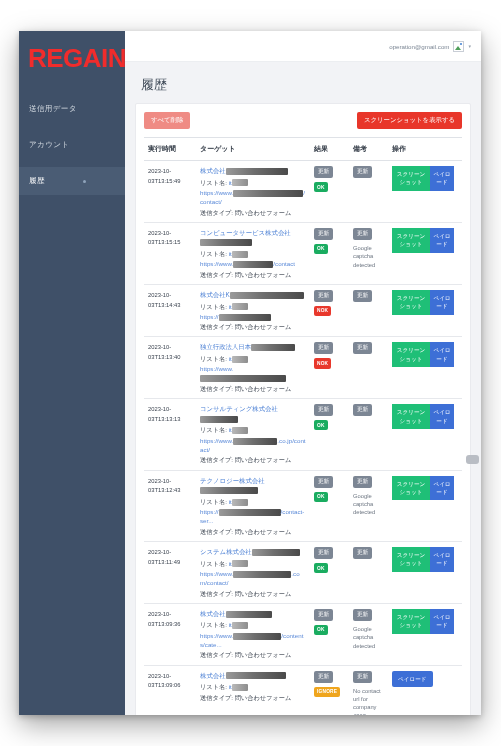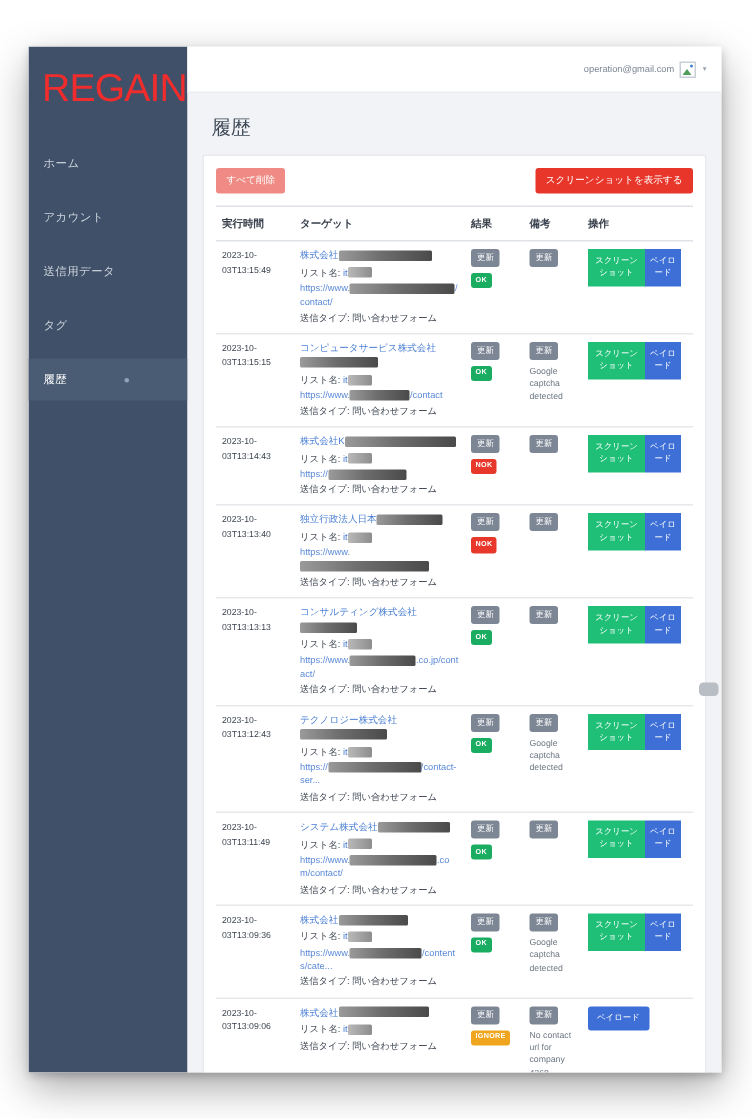--- a/index.html
+++ b/index.html
@@ -15,21 +15,21 @@
     box-shadow:0 10px 26px rgba(0,0,0,.35), 0 2px 6px rgba(0,0,0,.22);
     overflow:hidden;
     display:flex;
   }
   
   .sidebar{
     width:106px;min-width:106px;background:#3f5068;color:#cfd6de;
     display:flex;flex-direction:column;
   }
   .brand{
-    color:#f02c2c;font-size:26px;font-weight:400;letter-spacing:-.5px;
+    color:#f02c2c;font-size:26px;font-weight:700;letter-spacing:-.5px;
     padding:14px 0 14px 9px;line-height:1;
   }
   .nav{padding-top:10px;}
   .nav-item{
     display:block;padding:9px 10px;font-size:7.6px;color:#ced5dd;
     letter-spacing:.3px;margin-bottom:8px;cursor:pointer;
   }
   .nav-item.active{background:#4a5c74;color:#ffffff;}
   .nav-item .dot{
     display:inline-block;width:3px;height:3px;border-radius:50%;
@@ -132,24 +132,22 @@
   }
 </style>
 </head>
 <body>
 
 <div class="window">
 
   <div class="sidebar">
     <div class="brand">REGAIN</div>
     <div class="nav">
-      <div class="nav-item"><span>ホーム</span></div>
+      <div class="nav-item"><span>送信用データ</span></div>
       <div class="nav-item"><span>アカウント</span></div>
-      <div class="nav-item"><span>送信用データ</span></div>
-      <div class="nav-item"><span>タグ</span></div>
       <div class="nav-item active"><span>履歴</span><span class="dot"></span></div>
     </div>
   </div>
 
   <div class="main">
 
     <div class="topbar">
       <span class="user-email">operation@gmail.com</span>
       <span class="broken-img"></span>
       <span class="caret">▾</span>

